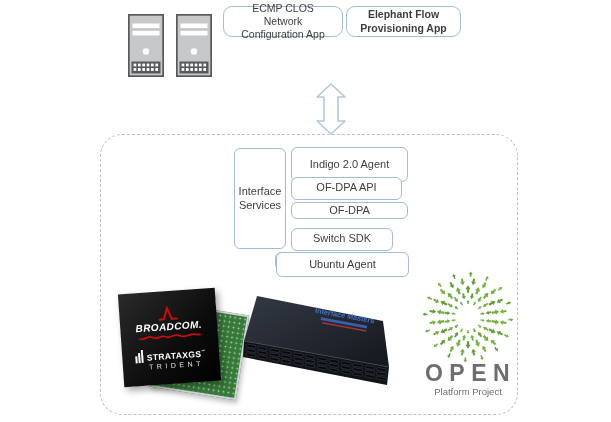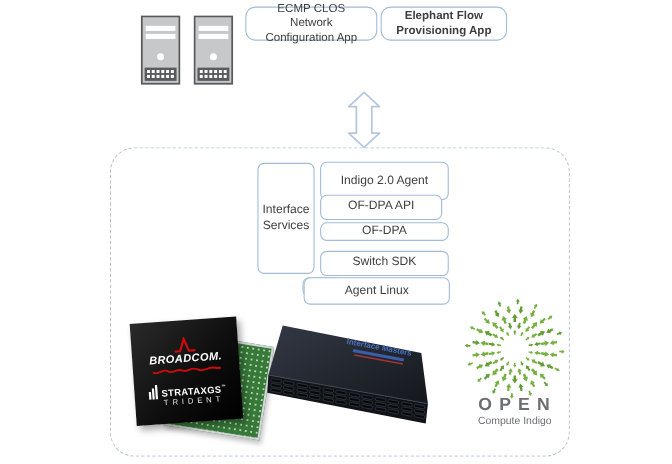--- a/index.html
+++ b/index.html
@@ -23,21 +23,21 @@
        align-items:center;justify-content:center;color:#fff;}
   .bc-word{font-size:10px;font-weight:bold;font-style:italic;letter-spacing:0.4px;color:#fff;}
   .sx-row{display:flex;align-items:flex-end;justify-content:center;margin-top:7px;}
   .sx-bars{display:flex;align-items:flex-end;margin-right:2px;}
   .sx-bars span{display:block;width:1.6px;background:#fff;margin-right:1.4px;}
   .sx-word{font-size:8.5px;font-weight:bold;letter-spacing:0.4px;color:#fff;}
   .sx-tm{font-size:4px;vertical-align:top;}
   .tr-word{font-size:7px;letter-spacing:3.5px;color:#e8e8e8;margin-top:1px;margin-left:10px;}
   
   #ocp-group{position:absolute;left:412px;top:268px;width:112px;height:126px;text-align:center;}
-  #ocp-open{font-size:16px;font-weight:bold;letter-spacing:6.5px;color:#6d6e71;margin-top:-6px;padding-left:5px;}
+  #ocp-open{font-size:23px;font-weight:bold;letter-spacing:6.5px;color:#6d6e71;margin-top:-6px;padding-left:5px;}
   #ocp-sub{font-size:9.5px;color:#6d6e71;margin-top:-1px;}
   svg{display:block}
 </style>
 </head>
 <body>
 
 <div id="canvas">
 
   <svg style="position:absolute;left:128px;top:14px" width="36" height="63" viewBox="0 0 36 63">
     <rect x="0.8" y="0.8" width="34.4" height="61.4" fill="#c7c8ca" stroke="#58595b" stroke-width="1.8"></rect>
@@ -100,28 +100,28 @@
   </div>
   <div class="box r6 fs11" style="left:291px;top:147px;width:117px;height:35px;">
     <span>Indigo 2.0 Agent</span>
   </div>
   <div class="box r6 fs11" style="left:291px;top:176.5px;width:111px;height:23px;">
     <span>OF-DPA API</span>
   </div>
   <div class="box r6 fs11" style="left:291px;top:202px;width:117px;height:17px;">
     <span>OF-DPA</span>
   </div>
-  <div class="box r6 fs11" style="left:291px;top:227.5px;width:117px;height:23px;">
+  <div class="box r6 fs11" style="left:291px;top:227.5px;width:102px;height:23px;">
     <span>Switch SDK</span>
   </div>
   <div class="box r6 fs11" style="left:250px;top:252px;width:37px;height:18px;margin-left:25px;">
     <span>ONIE</span>
   </div>
   <div class="box r6 fs11" style="left:276px;top:252px;width:133px;height:25px;">
-    <span>Agent Linux</span>
+    <span>Ubuntu Agent</span>
   </div>
 
   <div id="chip-group">
     <div id="pcb-chip"></div>
     <div id="broadcom-chip">
       <svg width="60" height="15" viewBox="0 0 60 15">
         <path d="M20,13 L25,13 L29,2 L33,13 L39,13" fill="none" stroke="#cf0a0a" stroke-width="2"></path>
       </svg>
       <div class="bc-word">BROADCOM.</div>
       <svg width="66" height="9" viewBox="0 0 66 9">
@@ -277,16 +277,16 @@
           <path d="M0,-4.2 L3,0.2 L1.3,0.2 L1.3,4.2 L-1.3,4.2 L-1.3,0.2 L-3,0.2 Z" fill="#639e35" transform="translate(34.08261569619565 87.61518575770647) rotate(206.10000000000002) scale(0.6)"></path>
           <path d="M0,-4.2 L3,0.2 L1.3,0.2 L1.3,4.2 L-1.3,4.2 L-1.3,0.2 L-3,0.2 Z" fill="#76b041" transform="translate(20.745224005890243 77.43641020891704) rotate(228.6) scale(0.6)"></path>
           <path d="M0,-4.2 L3,0.2 L1.3,0.2 L1.3,4.2 L-1.3,4.2 L-1.3,0.2 L-3,0.2 Z" fill="#76b041" transform="translate(12.31832957041555 62.92844898252043) rotate(251.10000000000002) scale(0.6)"></path>
           <path d="M0,-4.2 L3,0.2 L1.3,0.2 L1.3,4.2 L-1.3,4.2 L-1.3,0.2 L-3,0.2 Z" fill="#639e35" transform="translate(10.08485067758432 46.30000766023955) rotate(273.59999999999997) scale(0.6)"></path>
           <path d="M0,-4.2 L3,0.2 L1.3,0.2 L1.3,4.2 L-1.3,4.2 L-1.3,0.2 L-3,0.2 Z" fill="#76b041" transform="translate(14.38481424229353 30.082615696195653) rotate(296.1) scale(0.6)"></path>
           <path d="M0,-4.2 L3,0.2 L1.3,0.2 L1.3,4.2 L-1.3,4.2 L-1.3,0.2 L-3,0.2 Z" fill="#76b041" transform="translate(24.563589791082954 16.745224005890258) rotate(318.59999999999997) scale(0.6)"></path>
           <path d="M0,-4.2 L3,0.2 L1.3,0.2 L1.3,4.2 L-1.3,4.2 L-1.3,0.2 L-3,0.2 Z" fill="#639e35" transform="translate(39.07155101747957 8.31832957041555) rotate(341.1) scale(0.6)"></path>
         </g>
     </svg>
     <div id="ocp-open">OPEN</div>
-    <div id="ocp-sub">Compute Indigo</div>
+    <div id="ocp-sub">Platform Project</div>
   </div>
 
 </div>
 
 </body></html>

